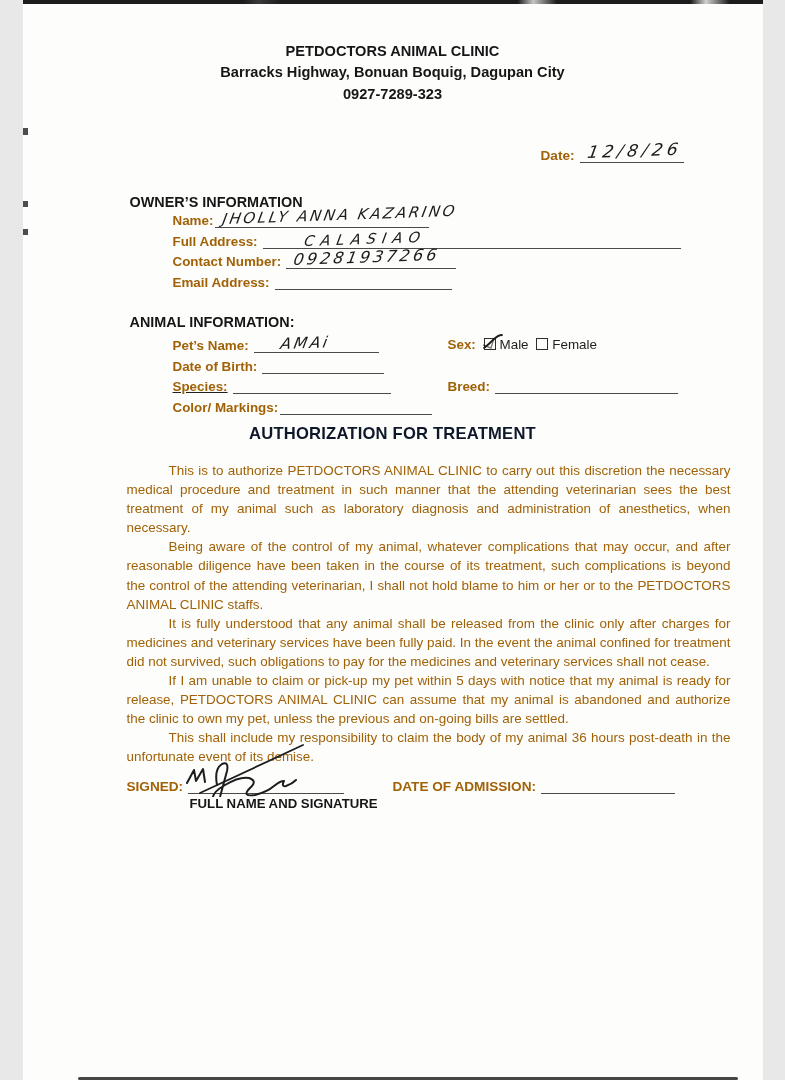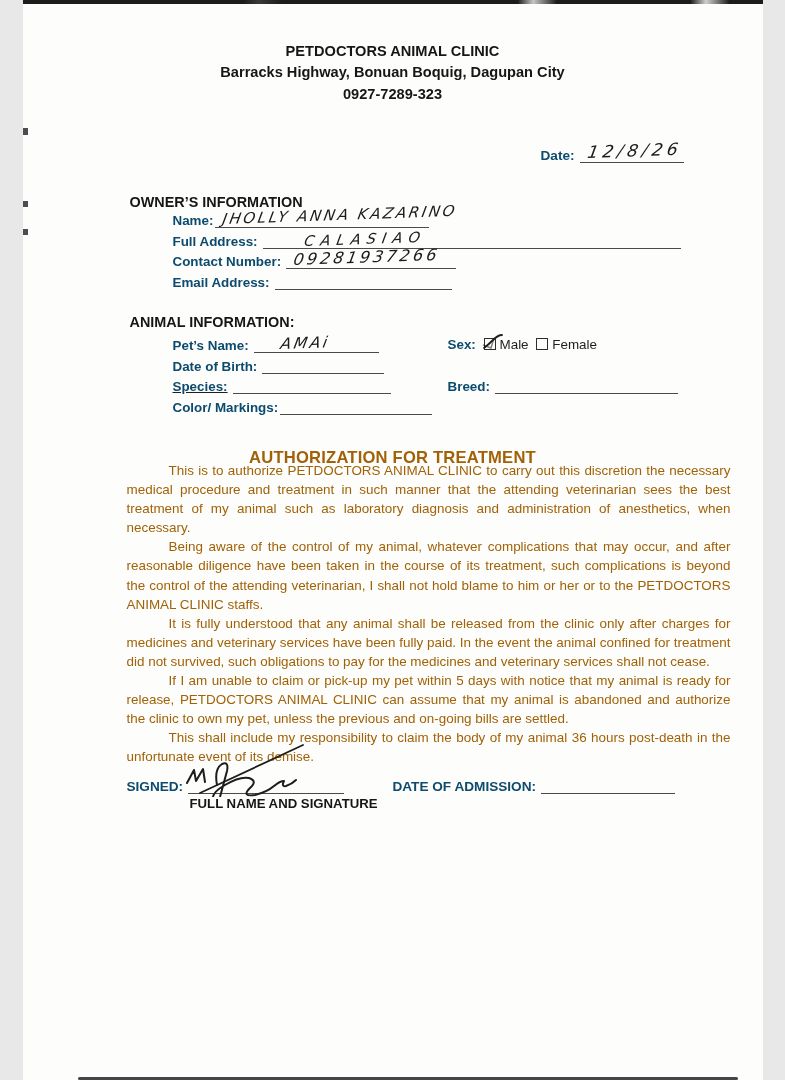--- a/index.html
+++ b/index.html
@@ -23,40 +23,40 @@
   .scan-bottom{
     position:absolute;bottom:0;left:55px;width:660px;height:3px;
     background:#262626;opacity:.85;border-radius:2px;
   }
   .edge-tick{position:absolute;left:0;width:5px;background:#4d4d4d;}
   
   .header{position:absolute;top:41px;left:0;width:100%;text-align:center;
     font-weight:bold;font-size:14.6px;line-height:21.4px;color:#161616;}
   
   .date-row{position:absolute;top:147px;left:518px;font-size:13.6px;}
-  .lbl{font-weight:bold;color:#0c4a6e;}
+  .lbl{font-weight:bold;color:#a16207;}
   .wline{display:inline-block;position:relative;border-bottom:1.4px solid #4a4a4a;
     height:15px;vertical-align:bottom;margin-left:5px;}
   .hand{
     position:absolute;left:6px;bottom:-1px;white-space:nowrap;
     font-family:"DejaVu Sans", sans-serif;font-style:italic;
     color:#1b1b1b;transform:skewX(-12deg) rotate(-2deg);transform-origin:left bottom;
     letter-spacing:2.5px;font-size:14.5px;
   }
   .hand-date{font-size:17px;letter-spacing:4px;bottom:0;}
   
   .section-title{position:absolute;font-weight:bold;font-size:14.4px;color:#161616;margin-top:6px;}
   .frow{position:absolute;font-size:13.4px;height:20px;white-space:nowrap;}
   
   .cbox{display:inline-block;position:relative;width:10px;height:10px;
     border:1.4px solid #2e2e2e;vertical-align:-1px;margin:0 4px 0 4px;}
   .cbox svg{position:absolute;left:-3px;top:-7px;overflow:visible;}
   
   .auth-title{position:absolute;top:424px;left:0;width:100%;text-align:center;
-    font-weight:bold;font-size:16.6px;color:#a16207;letter-spacing:.2px;margin-top:24px;}
+    font-weight:bold;font-size:16.6px;color:#0f172a;letter-spacing:.2px;}
   .body-text{position:absolute;top:461px;left:104px;width:604px;
     font-size:13.45px;line-height:19.1px;text-align:justify;color:#a16207;}
   .body-text p{margin:0;text-indent:42px;}
   
   .sig-row{position:absolute;top:778px;left:104px;font-size:13.6px;}
   .sig-sub{position:absolute;top:796px;left:167px;font-size:13.2px;font-weight:bold;color:#161616;}
   .sig-scribble{position:absolute;left:152px;top:735px;pointer-events:none;}
   .adm-row{position:absolute;top:778px;left:370px;font-size:13.6px;}
 </style>
 </head>

